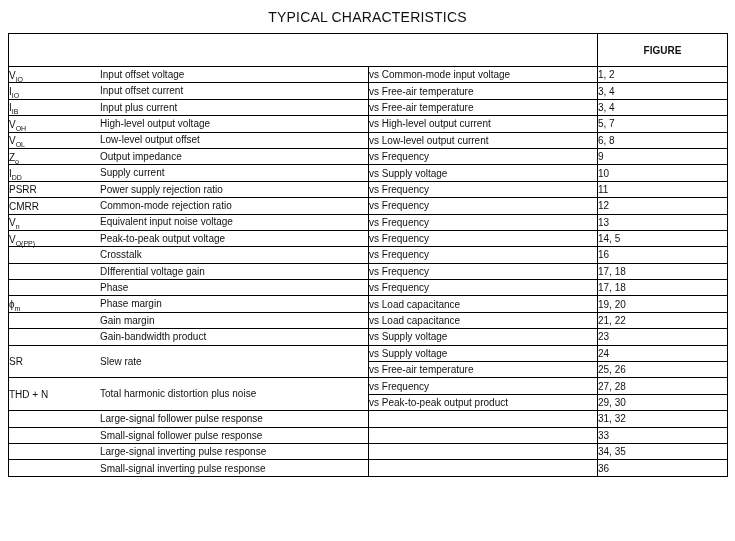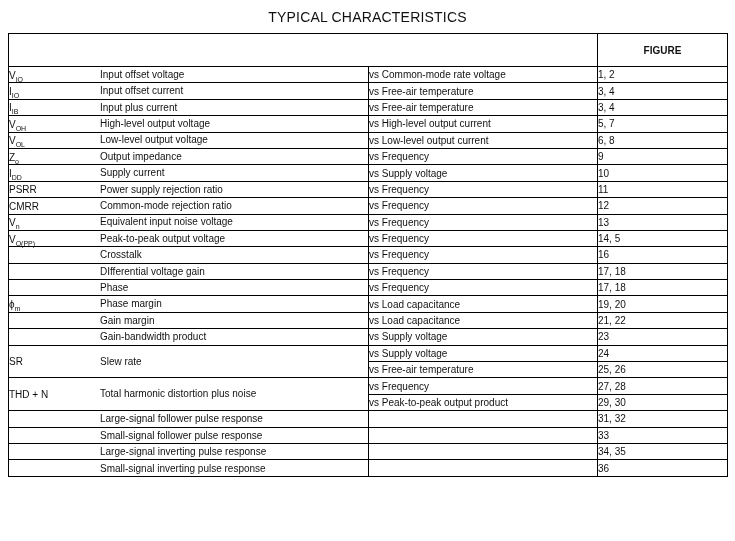--- a/index.html
+++ b/index.html
@@ -77,40 +77,40 @@
     </colgroup>
     <thead>
       <tr class="hdr-row">
         <td class="hdr-empty" colspan="2"></td>
         <th class="hdr-fig">FIGURE</th>
       </tr>
     </thead>
     <tbody>
         <tr class="data-row">
           <td class="symparam" rowspan="1"><span class="sym"><span>V</span><sub>IO</sub></span><span class="param">Input offset voltage</span></td>
-          <td class="vs">vs Common-mode rate voltage</td>
+          <td class="vs">vs Common-mode input voltage</td>
           <td class="fig">1, 2</td>
         </tr>
         <tr class="data-row">
           <td class="symparam" rowspan="1"><span class="sym"><span>I</span><sub>IO</sub></span><span class="param">Input offset current</span></td>
           <td class="vs">vs Free-air temperature</td>
           <td class="fig">3, 4</td>
         </tr>
         <tr class="data-row">
           <td class="symparam" rowspan="1"><span class="sym"><span>I</span><sub>IB</sub></span><span class="param">Input plus current</span></td>
           <td class="vs">vs Free-air temperature</td>
           <td class="fig">3, 4</td>
         </tr>
         <tr class="data-row">
           <td class="symparam" rowspan="1"><span class="sym"><span>V</span><sub>OH</sub></span><span class="param">High-level output voltage</span></td>
           <td class="vs">vs High-level output current</td>
           <td class="fig">5, 7</td>
         </tr>
         <tr class="data-row">
-          <td class="symparam" rowspan="1"><span class="sym"><span>V</span><sub>OL</sub></span><span class="param">Low-level output voltage</span></td>
+          <td class="symparam" rowspan="1"><span class="sym"><span>V</span><sub>OL</sub></span><span class="param">Low-level output offset</span></td>
           <td class="vs">vs Low-level output current</td>
           <td class="fig">6, 8</td>
         </tr>
         <tr class="data-row">
           <td class="symparam" rowspan="1"><span class="sym"><span>Z</span><sub>o</sub></span><span class="param">Output impedance</span></td>
           <td class="vs">vs Frequency</td>
           <td class="fig">9</td>
         </tr>
         <tr class="data-row">
           <td class="symparam" rowspan="1"><span class="sym"><span>I</span><sub>DD</sub></span><span class="param">Supply current</span></td>

